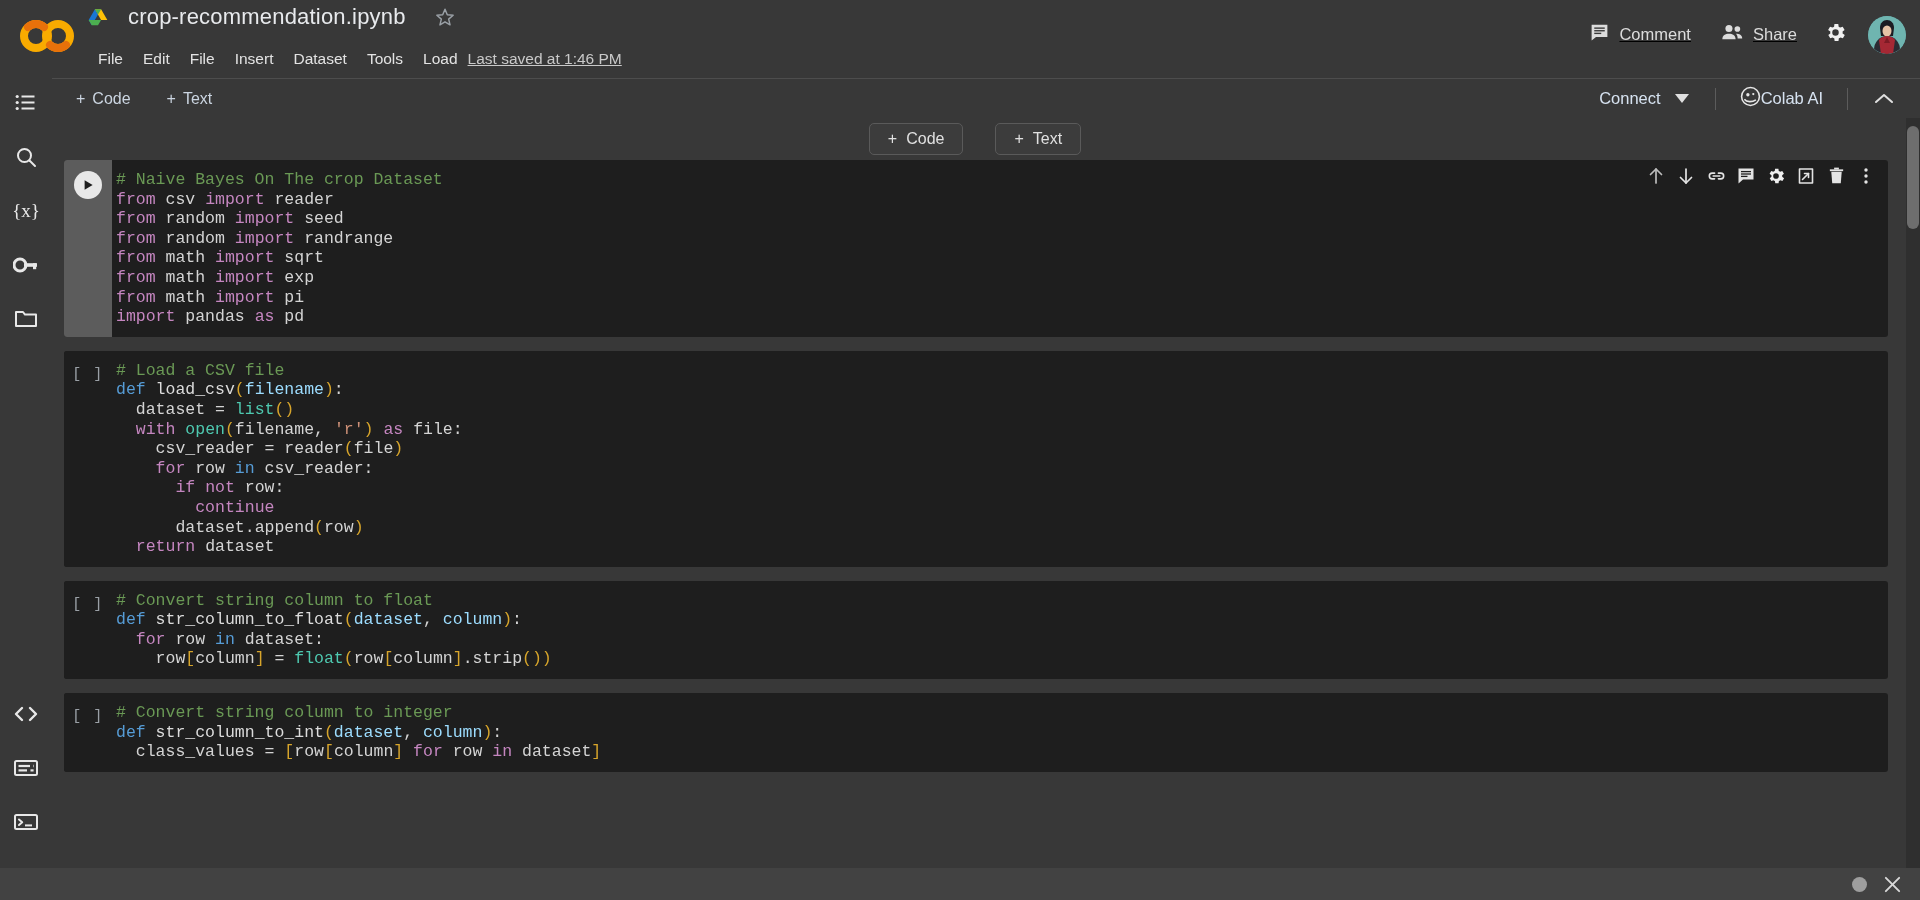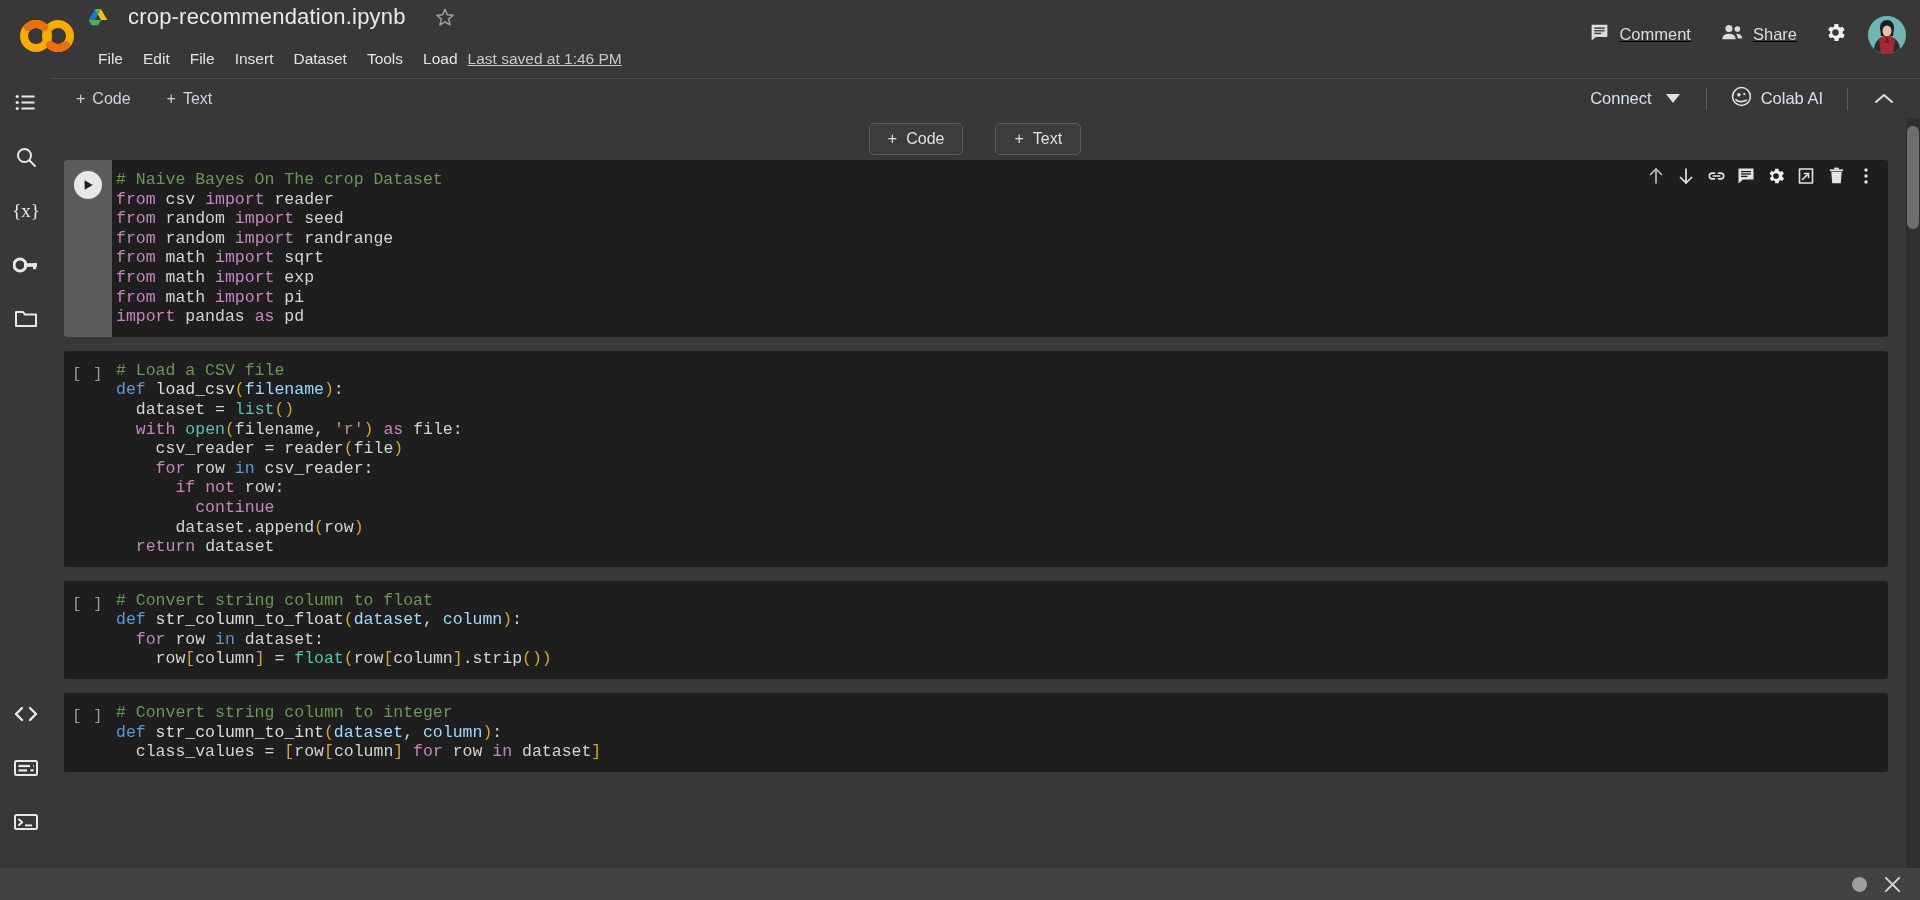--- a/index.html
+++ b/index.html
@@ -72,21 +72,21 @@
     margin-left: auto; display: flex; align-items: center;
     gap: 0px; padding-right: 14px; justify-content: center;
   }
   .connect-btn {
     display: flex; align-items: center; gap: 14px;
     color: #d6e2f0; font-size: 16.5px;
     padding: 6px 12px; border-radius: 4px; cursor: pointer;
   }
   .vsep { width: 1px; height: 22px; background: #5c5c5c; margin: 0 14px; }
   .colabai-btn {
-    display: flex; align-items: center; gap: 9px;
+    display: flex; align-items: center; gap: 0;
     color: #d6e2f0; font-size: 16.5px;
     padding: 6px 10px; border-radius: 4px; cursor: pointer;
   }
   .caret-up { padding: 6px 12px; cursor: pointer; border-radius: 4px; }
 
   
   .sidebar {
     position: absolute; left: 0; top: 78px; width: 52px; height: 795px;
     background: #383838;
   }

